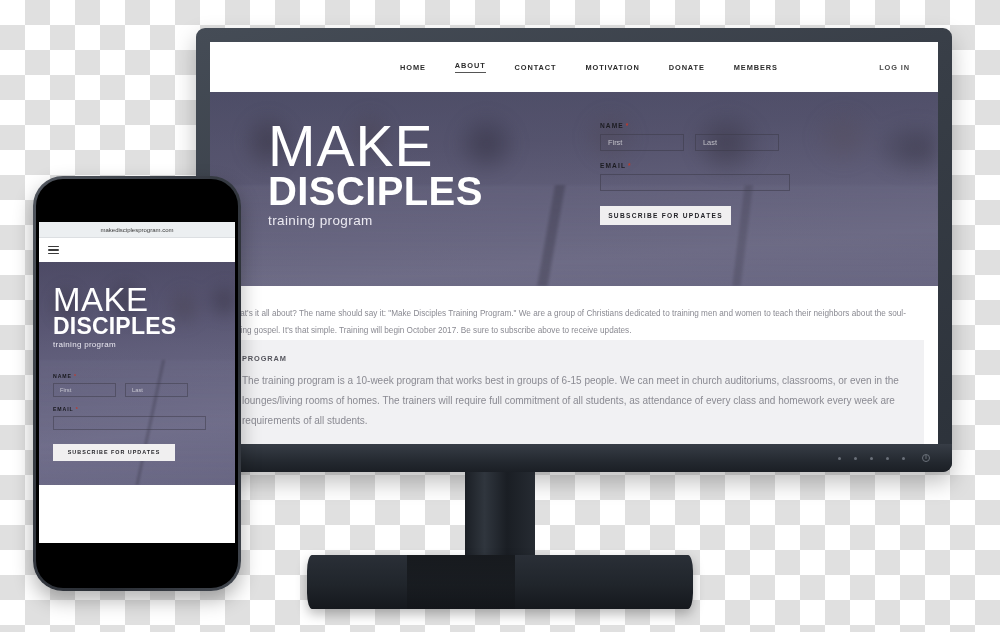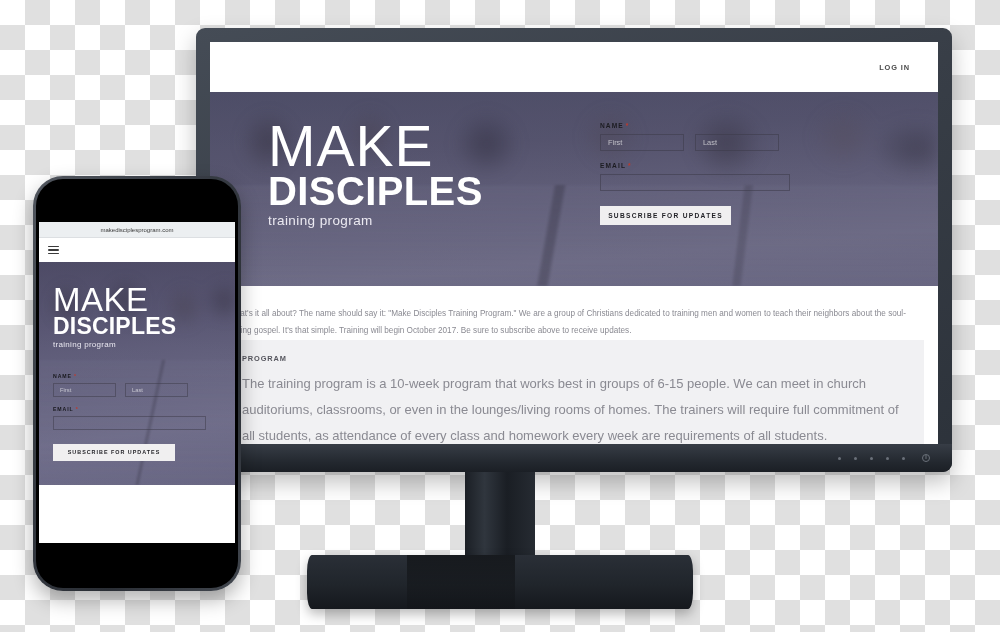--- a/index.html
+++ b/index.html
@@ -250,21 +250,21 @@
     padding: 14px 18px 15px 18px;
   }
   .card-title {
     font-size: 7.4px;
     font-weight: bold;
     letter-spacing: .9px;
     color: #56565e;
     margin-bottom: 8px;
   }
   .card-para {
-    font-size: 13px;
+    font-size: 10px;
     line-height: 2.0;
     color: #8a8a92;
   }
   .clipped-heading {
     margin-top: 11px;
     padding: 0 4px;
     font-size: 7.4px;
     font-weight: bold;
     letter-spacing: .9px;
     color: #56565e;
@@ -412,20 +412,28 @@
 <body>
 
 <div id="stage">
 
   <div id="monitor">
     <div class="monitor-bezel"></div>
 
     <div class="monitor-screen">
 
       <div class="site-nav">
+        <div class="nav-links">
+          <span class="nav-link">HOME</span>
+          <span class="nav-link active">ABOUT</span>
+          <span class="nav-link">CONTACT</span>
+          <span class="nav-link">MOTIVATION</span>
+          <span class="nav-link">DONATE</span>
+          <span class="nav-link">MEMBERS</span>
+        </div>
         <span class="nav-login">LOG IN</span>
       </div>
 
       <div class="hero">
         <div class="hero-inner">
           <div class="hero-title-wrap">
             <div class="t-make">MAKE</div>
             <div class="t-disciples">DISCIPLES</div>
             <div class="t-sub">training program</div>
           </div>

